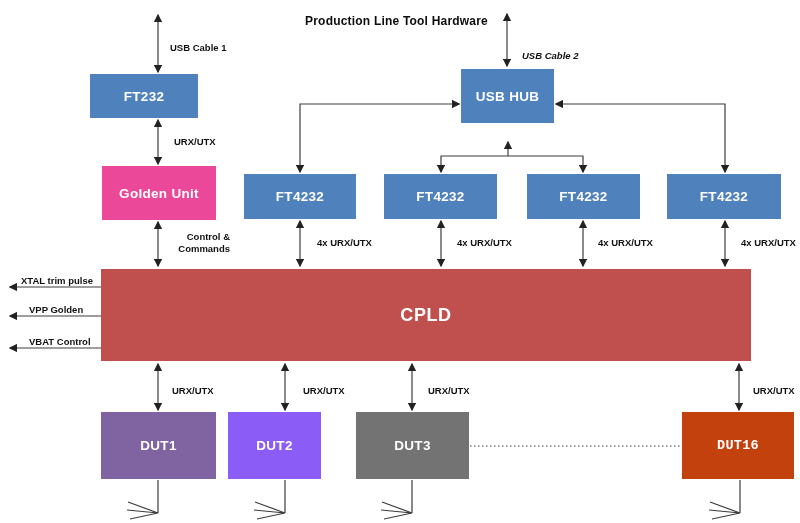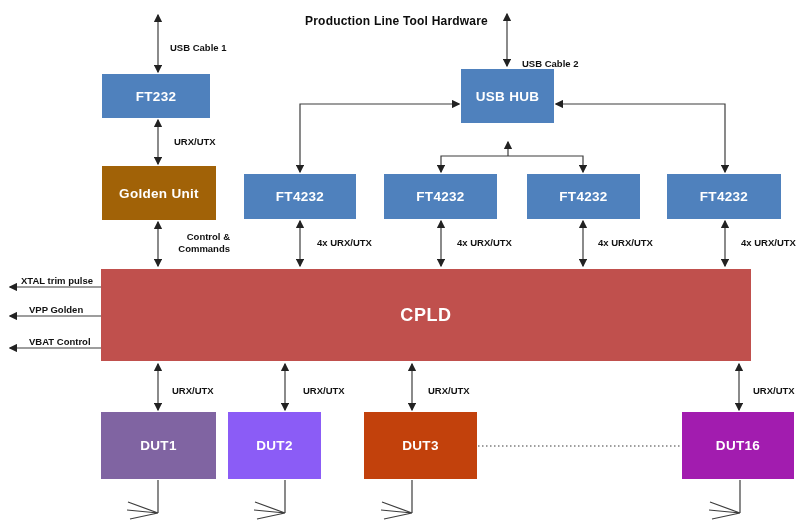--- a/index.html
+++ b/index.html
@@ -75,38 +75,38 @@
     <g>
       <path d="M412,480 L412,513 M412,513 L382,502 M412,513 L381,510 M412,513 L384,519"></path>
     </g>
     <g>
       <path d="M740,480 L740,513 M740,513 L710,502 M740,513 L709,510 M740,513 L712,519"></path>
     </g>
   </svg>
 
   <div class="title">Production Line Tool Hardware</div>
 
-  <div class="box" style="left: 102px; top: 74px; width: 108px; height: 44px; background-color: rgb(79, 129, 189);">FT232</div>
-  <div class="box" style="left: 102px; top: 166px; width: 114px; height: 54px; background-color: #a16207;">Golden Unit</div>
+  <div class="box" style="left: 90px; top: 74px; width: 108px; height: 44px; background-color: rgb(79, 129, 189);">FT232</div>
+  <div class="box" style="left: 102px; top: 166px; width: 114px; height: 54px; background-color: #ec4899;">Golden Unit</div>
   <div class="box" style="left: 461px; top: 69px; width: 93px; height: 54px; background-color: rgb(79, 129, 189);">USB HUB</div>
 
   <div class="box" style="left: 244px; top: 174px; width: 112px; height: 45px; background-color: rgb(79, 129, 189);">FT4232</div>
   <div class="box" style="left: 384px; top: 174px; width: 113px; height: 45px; background-color: rgb(79, 129, 189);">FT4232</div>
   <div class="box" style="left: 527px; top: 174px; width: 113px; height: 45px; background-color: rgb(79, 129, 189);">FT4232</div>
   <div class="box" style="left: 667px; top: 174px; width: 114px; height: 45px; background-color: rgb(79, 129, 189);">FT4232</div>
 
   <div class="box cpld" style="left: 101px; top: 269px; width: 650px; height: 92px; background-color: rgb(192, 80, 77);">CPLD</div>
 
   <div class="box" style="left: 101px; top: 412px; width: 115px; height: 67px; background-color: rgb(128, 100, 162);">DUT1</div>
   <div class="box" style="left: 228px; top: 412px; width: 93px; height: 67px; background-color: #8b5cf6;">DUT2</div>
-  <div class="box" style="left: 364px; top: 412px; width: 113px; height: 67px; background-color: #c2410c;">DUT3</div>
-  <div class="box" style="left: 682px; top: 412px; width: 112px; height: 67px; background-color: #a21caf;">DUT16</div>
+  <div class="box" style="left: 356px; top: 412px; width: 113px; height: 67px; background-color: #737373;">DUT3</div>
+  <div class="box" style="left: 682px; top: 412px; width: 112px; height: 67px; background-color: #c2410c; font-family: Liberation Mono, monospace;">DUT16</div>
 
   <div class="lbl" style="left:170px;top:42px;text-align:right;">USB Cable 1</div>
-  <div class="lbl" style="left:522px;top:58px;">USB Cable 2</div>
+  <div class="lbl" style="left:522px;top:50px;font-style:italic;">USB Cable 2</div>
   <div class="lbl" style="left:174px;top:136px;">URX/UTX</div>
   <div class="lbl multiline" style="left:168px;top:231px;width:62px;">Control &amp;
 Commands</div>
 
   <div class="lbl" style="left:317px;top:237px;">4x URX/UTX</div>
   <div class="lbl" style="left:457px;top:237px;">4x URX/UTX</div>
   <div class="lbl" style="left:598px;top:237px;">4x URX/UTX</div>
   <div class="lbl" style="left:741px;top:237px;">4x URX/UTX</div>
 
   <div class="lbl" style="left:21px;top:275px;">XTAL trim pulse</div>

